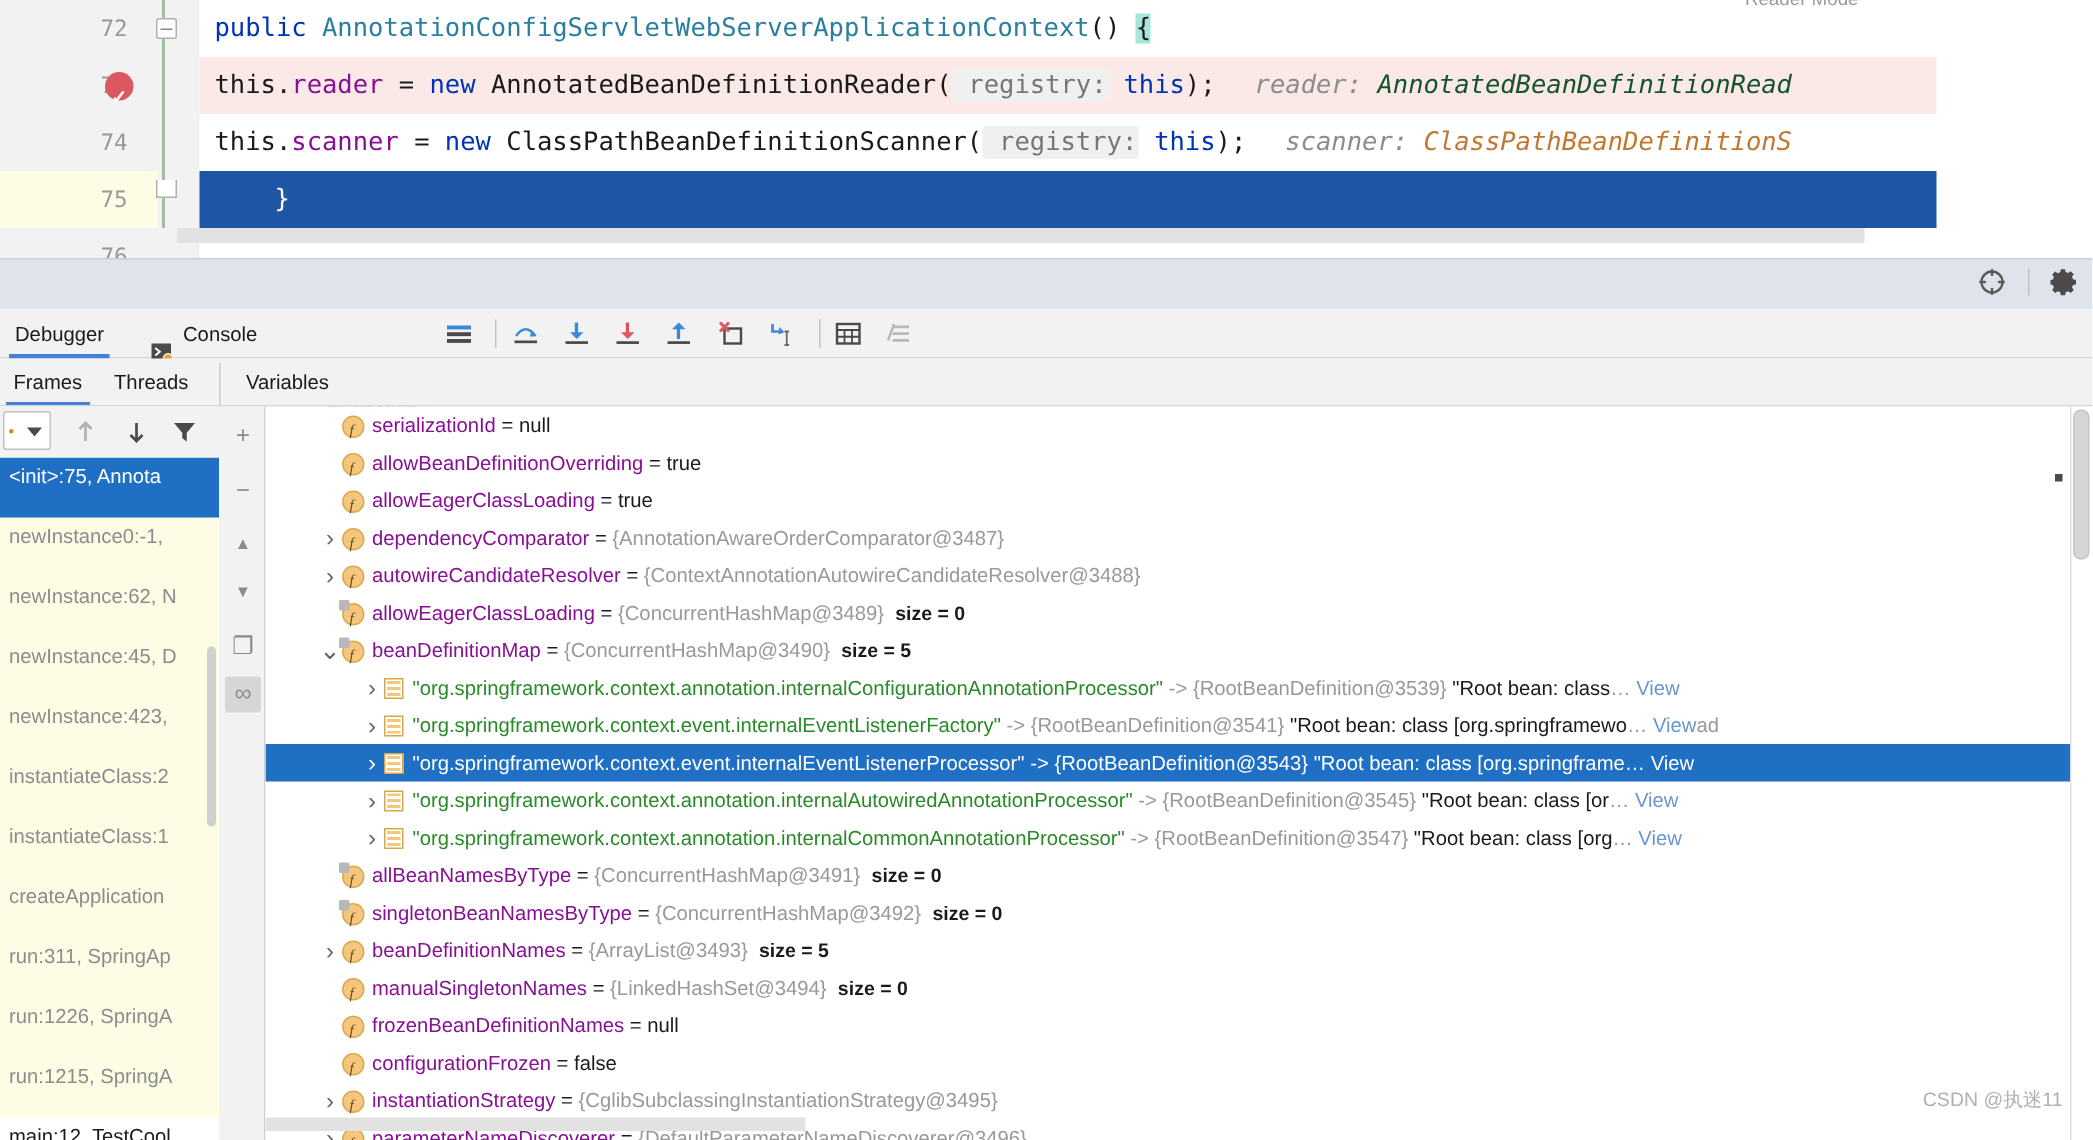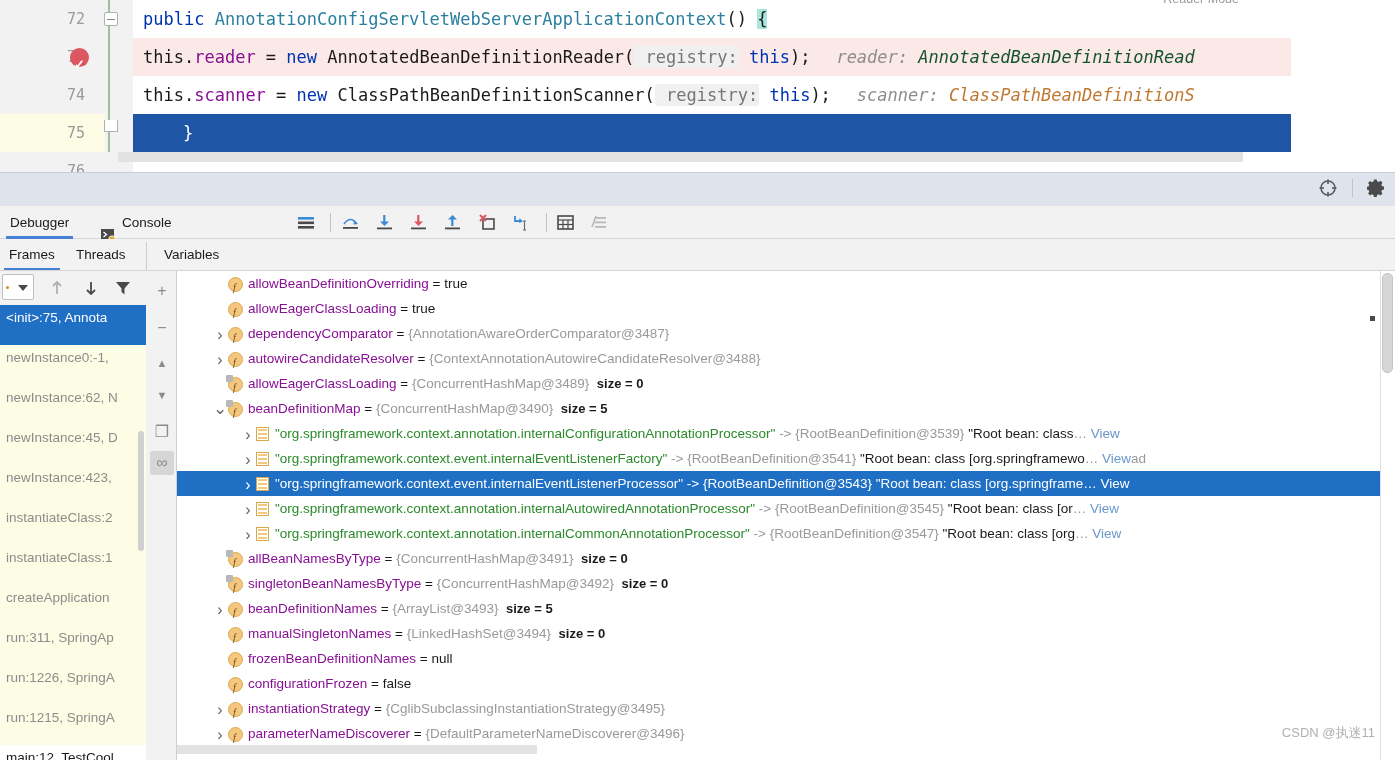--- a/index.html
+++ b/index.html
@@ -495,20 +495,21 @@
       <div class="ss-btn" style="top: 148px;">
         <span style="font-size: 16px;">❐</span>
       </div>
       <div class="ss-btn active" style="top: 180px;">
         <span style="font-size: 16px;">∞</span>
       </div>
     </div>
 
   <div id="varpanel">
     <div id="varrows" style="position:absolute;left:0;top:0;width:1203px;">
+        <div class="var-row" style="padding-left: 35px;"><span class="arrow empty">&nbsp;</span><span class="ficon"></span><span class="vname">serializationId</span><span class="veq"> = </span><span class="vval-dark">null</span></div>
         <div class="var-row" style="padding-left: 35px;"><span class="arrow empty">&nbsp;</span><span class="ficon"></span><span class="vname">allowBeanDefinitionOverriding</span><span class="veq"> = </span><span class="vval-dark">true</span></div>
         <div class="var-row" style="padding-left: 35px;"><span class="arrow empty">&nbsp;</span><span class="ficon"></span><span class="vname">allowEagerClassLoading</span><span class="veq"> = </span><span class="vval-dark">true</span></div>
         <div class="var-row" style="padding-left: 35px;"><span class="arrow" style="font-size: 16px;">›</span><span class="ficon"></span><span class="vname">dependencyComparator</span><span class="veq"> = </span><span class="vval-gray">{AnnotationAwareOrderComparator@3487}</span></div>
         <div class="var-row" style="padding-left: 35px;"><span class="arrow" style="font-size: 16px;">›</span><span class="ficon"></span><span class="vname">autowireCandidateResolver</span><span class="veq"> = </span><span class="vval-gray">{ContextAnnotationAutowireCandidateResolver@3488}</span></div>
         <div class="var-row" style="padding-left: 35px;"><span class="arrow empty">&nbsp;</span><span class="ficon shadow"></span><span class="vname">allowEagerClassLoading</span><span class="veq"> = </span><span class="vval-gray">{ConcurrentHashMap@3489}</span>&nbsp;&nbsp;<span class="vsize">size = 0</span></div>
         <div class="var-row" style="padding-left: 35px;"><span class="arrow" style="font-size: 17px; line-height: 12px;">⌄</span><span class="ficon shadow"></span><span class="vname">beanDefinitionMap</span><span class="veq"> = </span><span class="vval-gray">{ConcurrentHashMap@3490}</span>&nbsp;&nbsp;<span class="vsize">size = 5</span></div>
         <div class="var-row" style="padding-left: 63px;"><span class="arrow" style="font-size: 16px;">›</span><span class="mapicon"></span><span class="vstr">"org.springframework.context.annotation.internalConfigurationAnnotationProcessor"</span><span class="vval-gray"> -&gt; </span><span class="vval-gray">{RootBeanDefinition@3539}</span> <span class="vval-dark">"Root bean: class</span><span class="vellipsis">…</span> <span class="vview">View</span></div>
         <div class="var-row" style="padding-left: 63px;"><span class="arrow" style="font-size: 16px;">›</span><span class="mapicon"></span><span class="vstr">"org.springframework.context.event.internalEventListenerFactory"</span><span class="vval-gray"> -&gt; </span><span class="vval-gray">{RootBeanDefinition@3541}</span> <span class="vval-dark">"Root bean: class [org.springframewo</span><span class="vellipsis">…</span> <span class="vview">View</span><span class="vellipsis">ad</span></div>
         <div class="var-row sel" style="padding-left: 63px;"><span class="arrow" style="font-size: 16px;">›</span><span class="mapicon"></span><span class="vstr">"org.springframework.context.event.internalEventListenerProcessor"</span><span class="vval-gray"> -&gt; </span><span class="vval-gray">{RootBeanDefinition@3543}</span> <span class="vval-dark">"Root bean: class [org.springframe</span><span class="vellipsis">…</span> <span class="vview">View</span></div>
         <div class="var-row" style="padding-left: 63px;"><span class="arrow" style="font-size: 16px;">›</span><span class="mapicon"></span><span class="vstr">"org.springframework.context.annotation.internalAutowiredAnnotationProcessor"</span><span class="vval-gray"> -&gt; </span><span class="vval-gray">{RootBeanDefinition@3545}</span> <span class="vval-dark">"Root bean: class [or</span><span class="vellipsis">…</span> <span class="vview">View</span></div>

